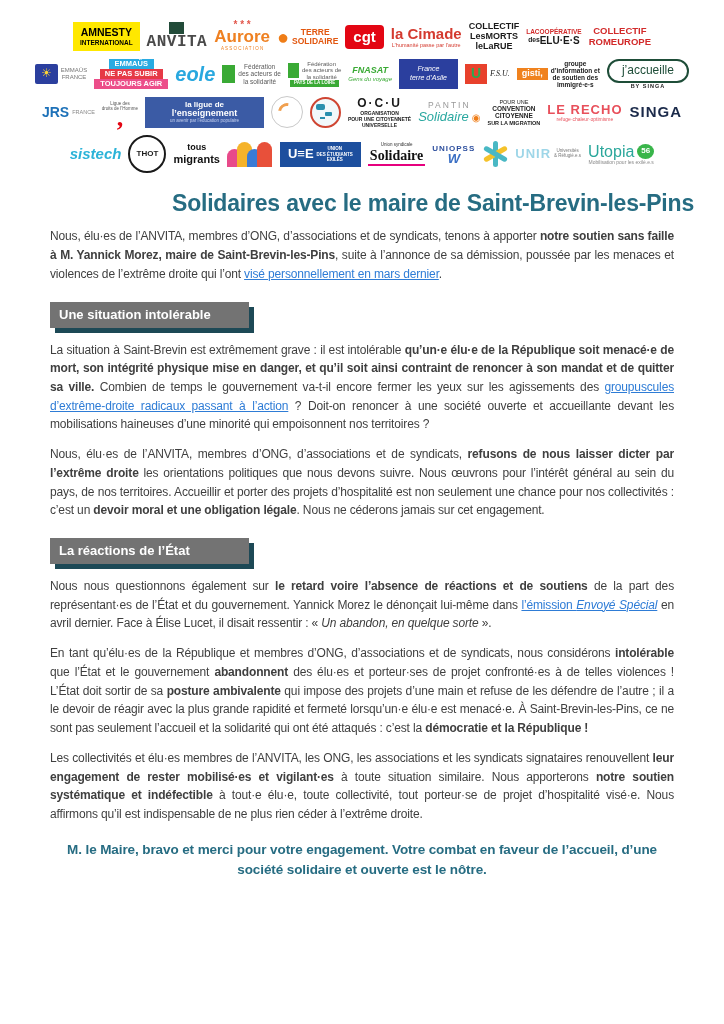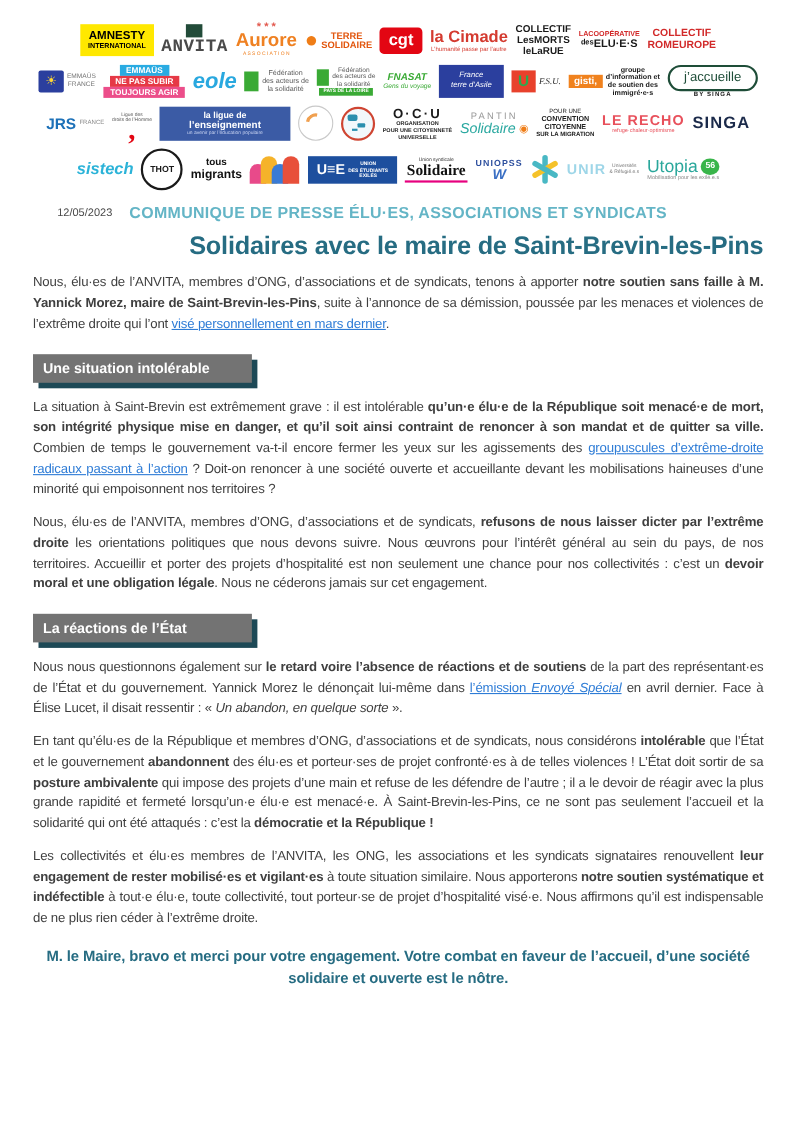--- a/index.html
+++ b/index.html
@@ -21,21 +21,21 @@
   .sh-heads{position:relative;width:46px;height:26px;}
   .sh-heads span{position:absolute;bottom:0;width:15px;border-radius:8px 8px 0 0;}
   .sh-star{position:relative;width:26px;height:26px;}
   .sh-star span{position:absolute;left:11px;top:0;width:5px;height:26px;border-radius:3px;background:#49b8c4;}
   
   .meta{position:relative;height:18px;margin:2px 0 0;}
   .date{position:absolute;left:52px;top:2px;font-size:10px;color:#4a4a4a;}
   .kicker{text-align:center;color:#64b5c6;font-size:14.5px;font-weight:bold;letter-spacing:.3px;}
   .title{margin:6px 30px 0;text-align:right;color:#266c82;font-size:23px;font-weight:800;letter-spacing:-.2px;}
   
-  .content{margin:10px 30px 0;}
+  .content{margin:10px 50px 0;}
   p.body{font-size:12px;color:#3f3f3f;text-align:justify;line-height:1.56;margin:0 0 11px;letter-spacing:-.15px;}
   .b{font-weight:bold;}
   .i{font-style:italic;}
   a{color:#2e7cd6;text-decoration:underline;}
   .section-head{
     display:inline-block;background:#737373;color:#fff;font-weight:bold;font-size:13px;
     padding:5px 15px 6px 9px;margin:7px 0 13px;box-shadow:5px 5px 0 #1d4956;min-width:175px;
   }
   .closing{
     margin:16px 10px 0;text-align:center;color:#266c82;font-weight:bold;
@@ -253,24 +253,20 @@
         <div class="chip">
           <div class="lrow">
             <div class="ln" style="font-size: 16px; color: rgb(42, 167, 155);">Utopia</div>
             <div class="ln" style="font-size: 8px; font-weight: bold; color: rgb(255, 255, 255); background: rgb(57, 181, 74); padding: 3px 4px; border-radius: 50%;">56</div>
           </div>
           <div class="ln" style="font-size: 5px; color: rgb(136, 136, 136);">Mobilisation pour les exilé.e.s</div>
         </div>
       </div>
     </div>
 
-  <div class="meta">
-    <span class="date">12/05/2023</span>
-    <div class="kicker">COMMUNIQUE DE PRESSE ÉLU·ES, ASSOCIATIONS ET SYNDICATS</div>
-  </div>
 
   <h1 class="title">Solidaires avec le maire de Saint-Brevin-les-Pins</h1>
 
   <div class="content">
 
     <p class="body"><span>Nous, élu·es de l’ANVITA, membres d’ONG, d’associations et de syndicats, tenons à apporter </span><span class="b">notre soutien sans faille à M. Yannick Morez, maire de Saint-Brevin-les-Pins</span><span>, suite à l’annonce de sa démission, poussée par les menaces et violences de l’extrême droite qui l’ont </span><a href="#">visé personnellement en mars dernier</a><span>.</span></p>
 
     <div class="section">
       <div class="section-head">Une situation intolérable</div>
       <p class="body"><span>La situation à Saint-Brevin est extrêmement grave : il est intolérable </span><span class="b">qu’un·e élu·e de la République soit menacé·e de mort, son intégrité physique mise en danger, et qu’il soit ainsi contraint de renoncer à son mandat et de quitter sa ville.</span><span> Combien de temps le gouvernement va-t-il encore fermer les yeux sur les agissements des </span><a href="#">groupuscules d’extrême-droite radicaux passant à l’action</a><span> ? Doit-on renoncer à une société ouverte et accueillante devant les mobilisations haineuses d’une minorité qui empoisonnent nos territoires ?</span></p>

